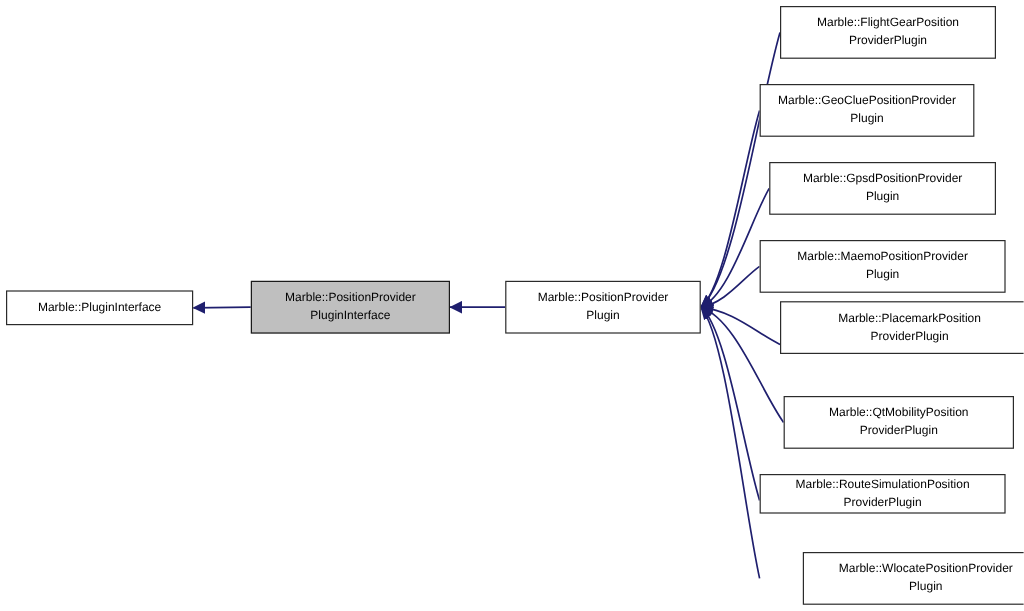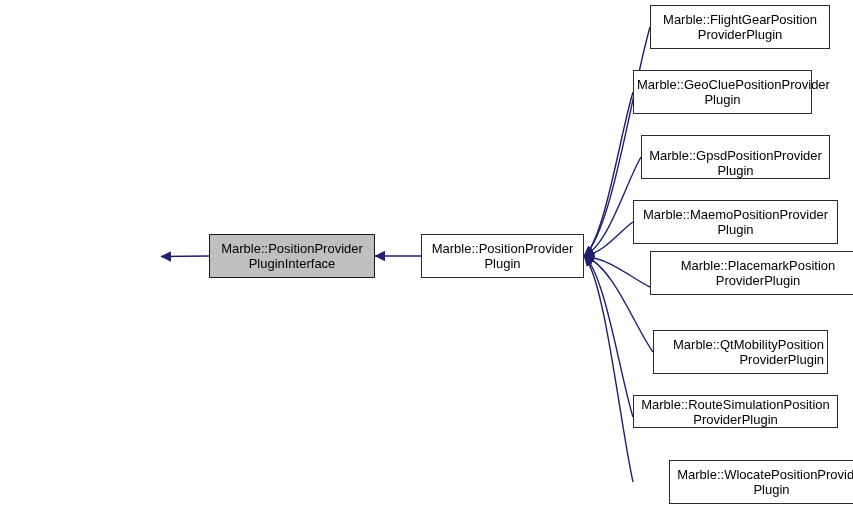--- a/index.html
+++ b/index.html
@@ -26,21 +26,21 @@
     width: 853px;
     height: 509px;
     pointer-events: none;
   }
   .node {
     position: absolute;
     box-sizing: border-box;
     border: 1px solid #2b2b2b;
     background: #ffffff;
     color: #000000;
-    font-size: 13px;
+    font-size: 10px;
     line-height: 15px;
     text-align: center;
     display: flex;
     align-items: center;
     justify-content: center;
     padding: 0 3px;
     z-index: 2;
     white-space: pre-line;
   }
   .node.highlight {
@@ -70,20 +70,23 @@
         <path d="M 633 92 C 619.28 137.92000000000002 604.58 239.6 584 256" marker-end="url(#arrowhead)" stroke="#1f1f6e" stroke-width="1.4" fill="none"></path>
         <path d="M 641 157 C 625.04 184.72 607.94 246.1 584 256" marker-end="url(#arrowhead)" stroke="#1f1f6e" stroke-width="1.4" fill="none"></path>
         <path d="M 633 222 C 619.28 231.52 604.58 252.6 584 256" marker-end="url(#arrowhead)" stroke="#1f1f6e" stroke-width="1.4" fill="none"></path>
         <path d="M 650 287 C 631.52 278.32 611.72 259.1 584 256" marker-end="url(#arrowhead)" stroke="#1f1f6e" stroke-width="1.4" fill="none"></path>
         <path d="M 653 352 C 633.68 325.12 612.98 265.6 584 256" marker-end="url(#arrowhead)" stroke="#1f1f6e" stroke-width="1.4" fill="none"></path>
         <path d="M 633 417 C 619.28 371.92 604.58 272.1 584 256" marker-end="url(#arrowhead)" stroke="#1f1f6e" stroke-width="1.4" fill="none"></path>
         <path d="M 633 482 C 619.28 418.72 604.58 278.6 584 256" marker-end="url(#arrowhead)" stroke="#1f1f6e" stroke-width="1.4" fill="none"></path>
       </g>
   </svg>
 
+  <div class="node" style="left: 5px; top: 242px; width: 156px; height: 29px;">
+    <span class="label">Marble::PluginInterface</span>
+  </div>
 
   <div class="node highlight" style="left: 209px; top: 234px; width: 166px; height: 44px; background: rgb(191, 191, 191);">
     <span class="label">Marble::PositionProvider
 PluginInterface</span>
   </div>
 
   <div class="node" style="left: 421px; top: 234px; width: 163px; height: 44px;">
     <span class="label">Marble::PositionProvider
 Plugin</span>
   </div>
@@ -91,36 +94,36 @@
   <div class="node" style="left: 650px; top: 5px; width: 180px; height: 44px;">
     <span class="label">Marble::FlightGearPosition
 ProviderPlugin</span>
   </div>
 
   <div class="node" style="left: 633px; top: 70px; width: 179px; height: 44px;">
     <span class="label">Marble::GeoCluePositionProvider
 Plugin</span>
   </div>
 
-  <div class="node" style="left: 641px; top: 135px; width: 189px; height: 44px; align-items: flex-end;">
+  <div class="node" style="left: 641px; top: 135px; width: 189px; height: 44px;">
     <span class="label">Marble::GpsdPositionProvider
 Plugin</span>
   </div>
 
   <div class="node" style="left: 633px; top: 200px; width: 205px; height: 44px; align-items: center;">
     <span class="label">Marble::MaemoPositionProvider
 Plugin</span>
   </div>
 
   <div class="node" style="left: 650px; top: 251px; width: 216px; height: 44px;">
     <span class="label">Marble::PlacemarkPosition
 ProviderPlugin</span>
   </div>
 
-  <div class="node" style="left: 653px; top: 330px; width: 175px; height: 44px; text-align: right;">
+  <div class="node" style="left: 653px; top: 330px; width: 192px; height: 44px;">
     <span class="label">Marble::QtMobilityPosition
 ProviderPlugin</span>
   </div>
 
   <div class="node" style="left: 633px; top: 395px; width: 205px; height: 33px;">
     <span class="label">Marble::RouteSimulationPosition
 ProviderPlugin</span>
   </div>
 
   <div class="node" style="left: 633px; top: 460px; width: 205px; height: 44px; margin-left: 36px;">

